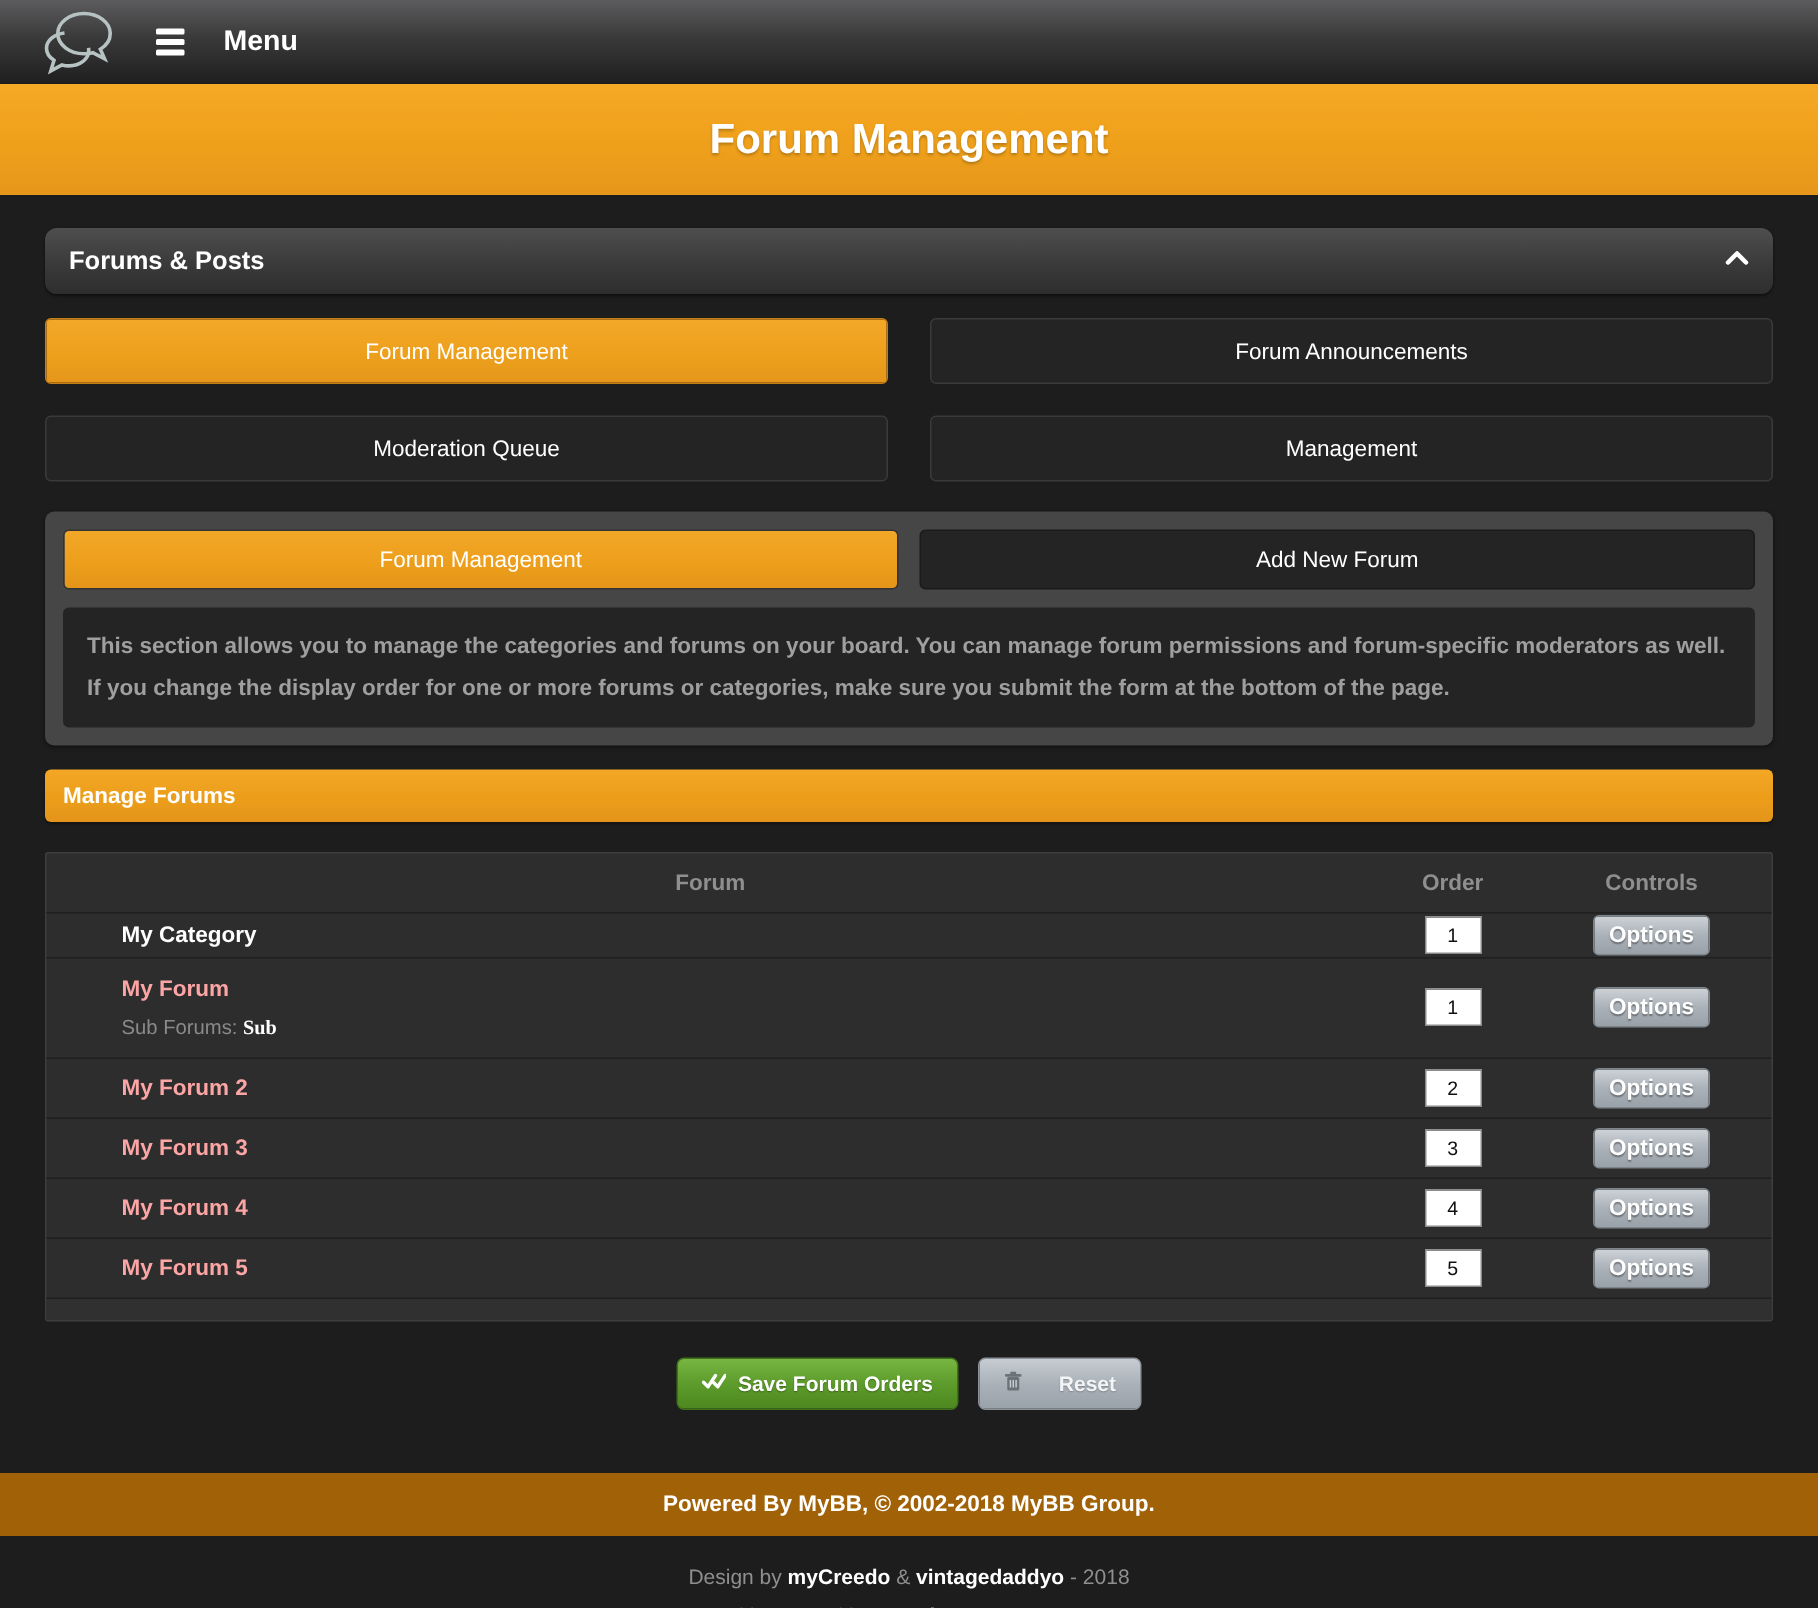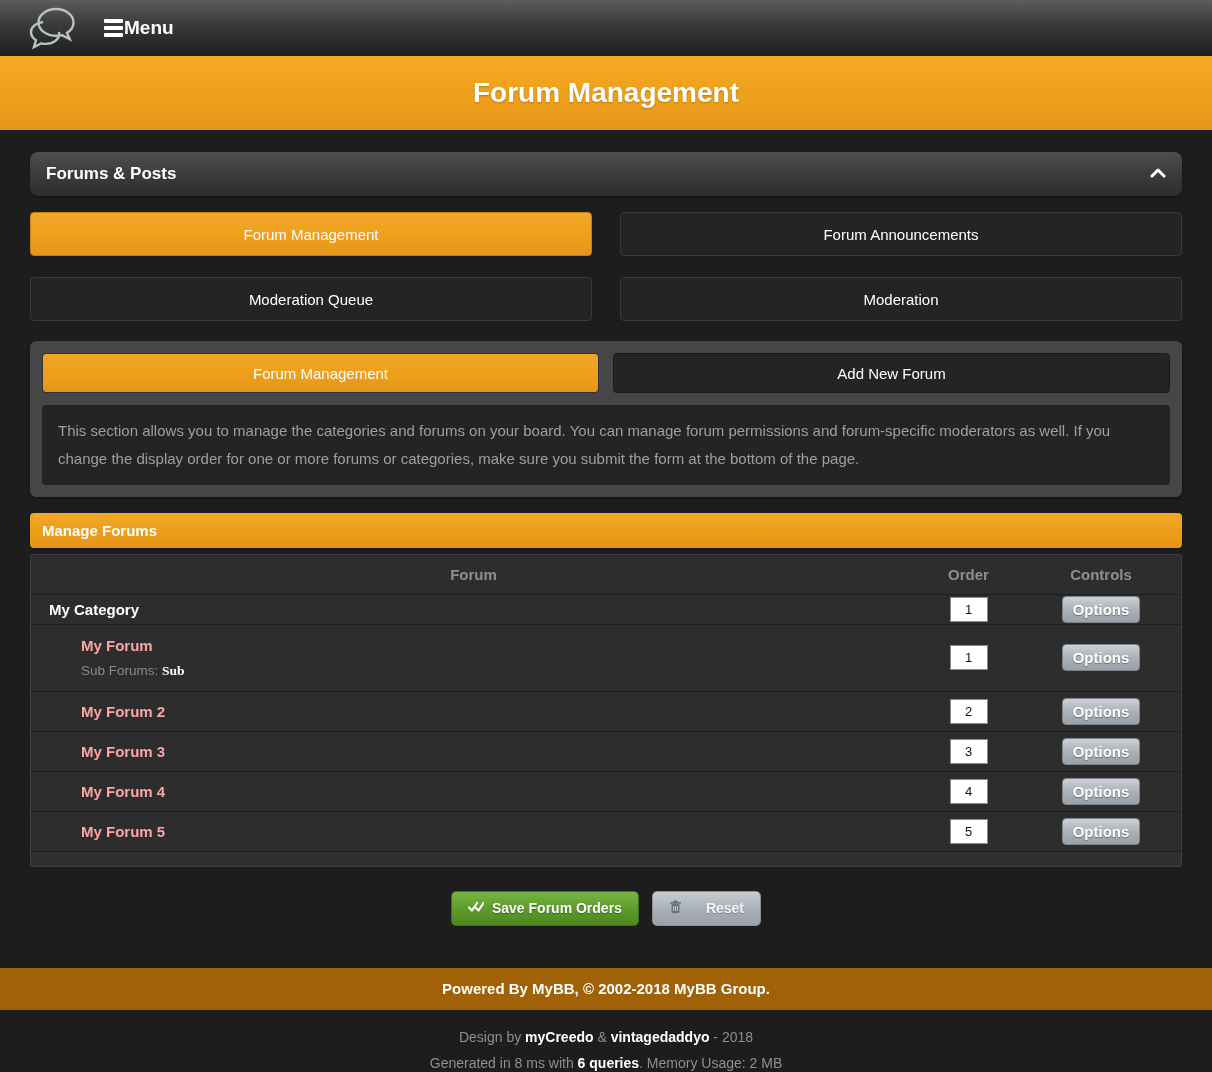--- a/index.html
+++ b/index.html
@@ -10,21 +10,21 @@
     color:#fff;
   }
 
   
   .topbar {
     height:55px;
     background:linear-gradient(180deg,#5c5c5e 0%,#3a3a3b 45%,#1f1f20 100%);
     display:flex; align-items:center; padding:0 26px;
   }
   .logo-wrap { margin-right:26px; display:flex; align-items:center; }
-  .menu-toggle { display:flex; align-items:center; gap:1px; cursor:pointer; }
+  .menu-toggle { display:flex; align-items:center; gap:26px; cursor:pointer; }
   .hamburger { display:flex; flex-direction:column; gap:3px; }
   .hamburger span { display:block; width:19px; height:4px; background:#fff; border-radius:1px; }
   .menu-label { font-size:19px; font-weight:bold; color:#fff; }
 
   
   .page-header {
     height:74px; margin-top:1px;
     background:linear-gradient(180deg,#f5a925 0%,#efa01b 55%,#e6961a 100%);
     display:flex; align-items:center; justify-content:center;
   }
@@ -70,43 +70,43 @@
     background:#242424; border:1px solid #1a1a1a;
     color:#fff; font-size:15px; font-family:inherit;
     display:flex; align-items:center; justify-content:center; cursor:pointer;
   }
   .subtab-btn.active {
     background:linear-gradient(180deg,#f3a727 0%,#ec9e1b 60%,#e4951a 100%);
     border:1px solid #333;
   }
   .description {
     margin-top:12px; background:#242424; border-radius:4px;
-    padding:12px 16px; color:#9f9f9f; font-size:15px; line-height:1.85;
+    padding:12px 16px; color:#9f9f9f; font-size:15px; line-height:1.85;font-weight:bold;
   }
 
   
   .manage-title {
     margin-top:16px; height:35px; border-radius:4px;
     background:linear-gradient(180deg,#f3a724 0%,#eb9d1a 60%,#e3941a 100%);
     display:flex; align-items:center; padding:0 12px;
     font-size:15px; font-weight:bold; color:#fff;
     box-shadow:0 1px 2px rgba(0,0,0,.4);
   }
   .forum-table {
-    margin-top:6px; background:#2d2d2d; border:1px solid #3e3e3e;
+    margin-top:20px; background:#2d2d2d; border:1px solid #3e3e3e;
     border-radius:2px;
   }
   .t-row { display:flex; align-items:center; border-top:1px solid #1f1f1f; }
   .t-row:first-child { border-top:none; }
   .col-forum { flex:1; }
   .col-order { width:105px; display:flex; justify-content:center; }
   .col-controls { width:160px; display:flex; justify-content:center; }
   .t-head { height:39px; }
   .t-head .hdr { color:#8f8f8f; font-size:15px; font-weight:bold; text-align:center; }
-  .row-category { height:30px; }
+  .row-category { height:30px;padding-left:32px; }
   .row-category .name { padding-left:18px; font-size:15px; font-weight:bold; color:#fff; }
   .row-forum { min-height:40px; }
   .row-forum .name { padding-left:50px; font-size:15px; font-weight:bold; color:#fca5a5; cursor:pointer; }
   .row-forum-sub { padding:12px 0; }
   .subforums-line { padding-left:50px; margin-top:9px; font-size:13.5px; color:#8a8a8a; }
   .subforums-line b { color:#fff; font-weight:bold; cursor:pointer;font-family:Liberation Serif, serif; }
   .order-input {
     width:38px; height:25px; background:#fff; border:1px solid #8a8a8a;
     text-align:center; font-size:13px; color:#111; font-family:inherit;
   }
@@ -179,21 +179,21 @@
       <svg width="16" height="12" viewBox="0 0 16 12" fill="none">
         <path d="M2 9 L8 3 L14 9" stroke="#fff" stroke-width="3" stroke-linecap="round" stroke-linejoin="round"></path>
       </svg>
     </span>
   </div>
 
   <div class="tab-grid">
     <button class="tab-btn active">Forum Management</button>
     <button class="tab-btn">Forum Announcements</button>
     <button class="tab-btn">Moderation Queue</button>
-    <button class="tab-btn">Moderation</button>
+    <button class="tab-btn">Management</button>
   </div>
 
   <div class="subpanel">
     <div class="subtab-row">
       <button class="subtab-btn active">Forum Management</button>
       <button class="subtab-btn">Add New Forum</button>
     </div>
     <div class="description">This section allows you to manage the categories and forums on your board. You can manage forum permissions and forum-specific moderators as well. If you change the display order for one or more forums or categories, make sure you submit the form at the bottom of the page.</div>
   </div>
 

